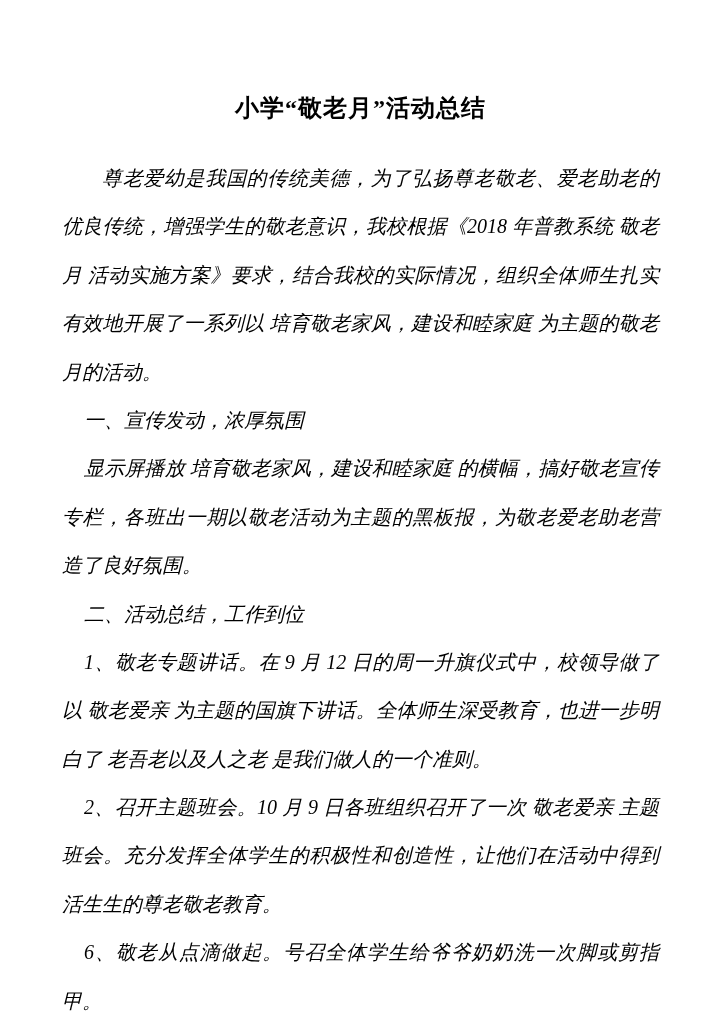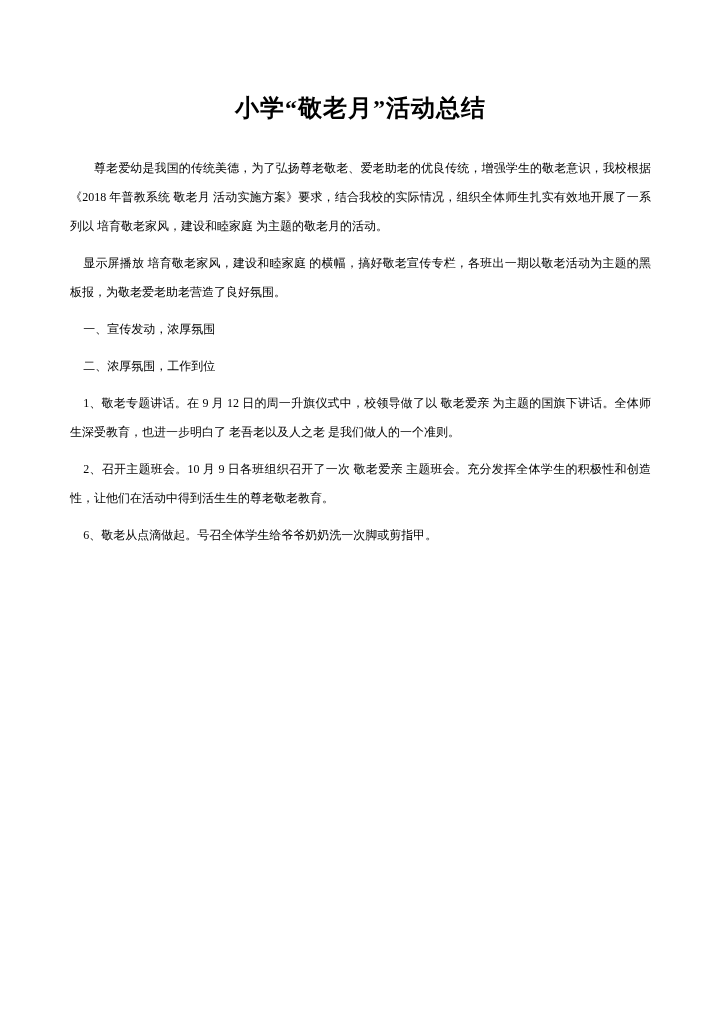--- a/index.html
+++ b/index.html
@@ -30,50 +30,51 @@
     margin: 14px 0 30px 0;
     font-family: "Liberation Serif", "DejaVu Serif", serif;
   }
   .body-block {
     font-size: 15.2px;
     line-height: 2.42;
     text-align: justify;
     text-justify: inter-ideograph;
   }
   .para {
-    margin: 8px;
+    margin: 0;
     text-indent: 2em;
-    font-size: 12px;
+    font-size: 20px;
     line-height: 2.42;
     text-align: justify;
     text-justify: inter-ideograph;
+    font-style: italic;
   }
   .para.tight {
     text-indent: 1.1em;
   }
   .para.heading-line {
     text-indent: 1.1em;
   }
 </style>
 </head>
 <body>
 
 <div class="page">
 
   <h1 class="doc-title">小学“敬老月”活动总结</h1>
 
   <div class="body-block">
 
     <p class="para">尊老爱幼是我国的传统美德，为了弘扬尊老敬老、爱老助老的优良传统，增强学生的敬老意识，我校根据《2018 年普教系统 敬老月 活动实施方案》要求，结合我校的实际情况，组织全体师生扎实有效地开展了一系列以 培育敬老家风，建设和睦家庭 为主题的敬老月的活动。</p>
 
+    <p class="para heading-line">一、宣传发动，浓厚氛围</p>
+
     <p class="para tight">显示屏播放 培育敬老家风，建设和睦家庭 的横幅，搞好敬老宣传专栏，各班出一期以敬老活动为主题的黑板报，为敬老爱老助老营造了良好氛围。</p>
 
-    <p class="para heading-line">一、宣传发动，浓厚氛围</p>
-
-    <p class="para heading-line">二、浓厚氛围，工作到位</p>
+    <p class="para heading-line">二、活动总结，工作到位</p>
 
     <p class="para tight">1、敬老专题讲话。在 9 月 12 日的周一升旗仪式中，校领导做了以 敬老爱亲 为主题的国旗下讲话。全体师生深受教育，也进一步明白了 老吾老以及人之老 是我们做人的一个准则。</p>
 
     <p class="para tight">2、召开主题班会。10 月 9 日各班组织召开了一次 敬老爱亲 主题班会。充分发挥全体学生的积极性和创造性，让他们在活动中得到活生生的尊老敬老教育。</p>
 
     <p class="para tight">6、敬老从点滴做起。号召全体学生给爷爷奶奶洗一次脚或剪指甲。</p>
 
 
   </div>
 </div>

